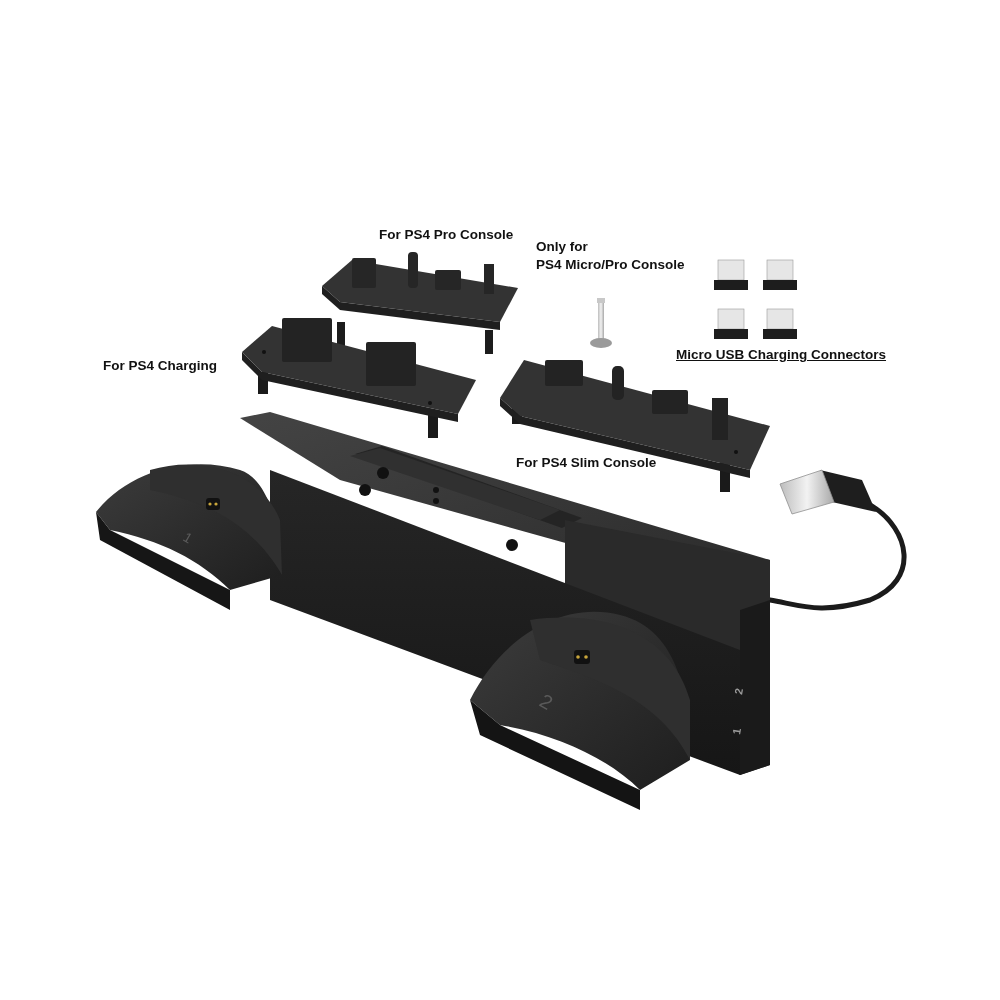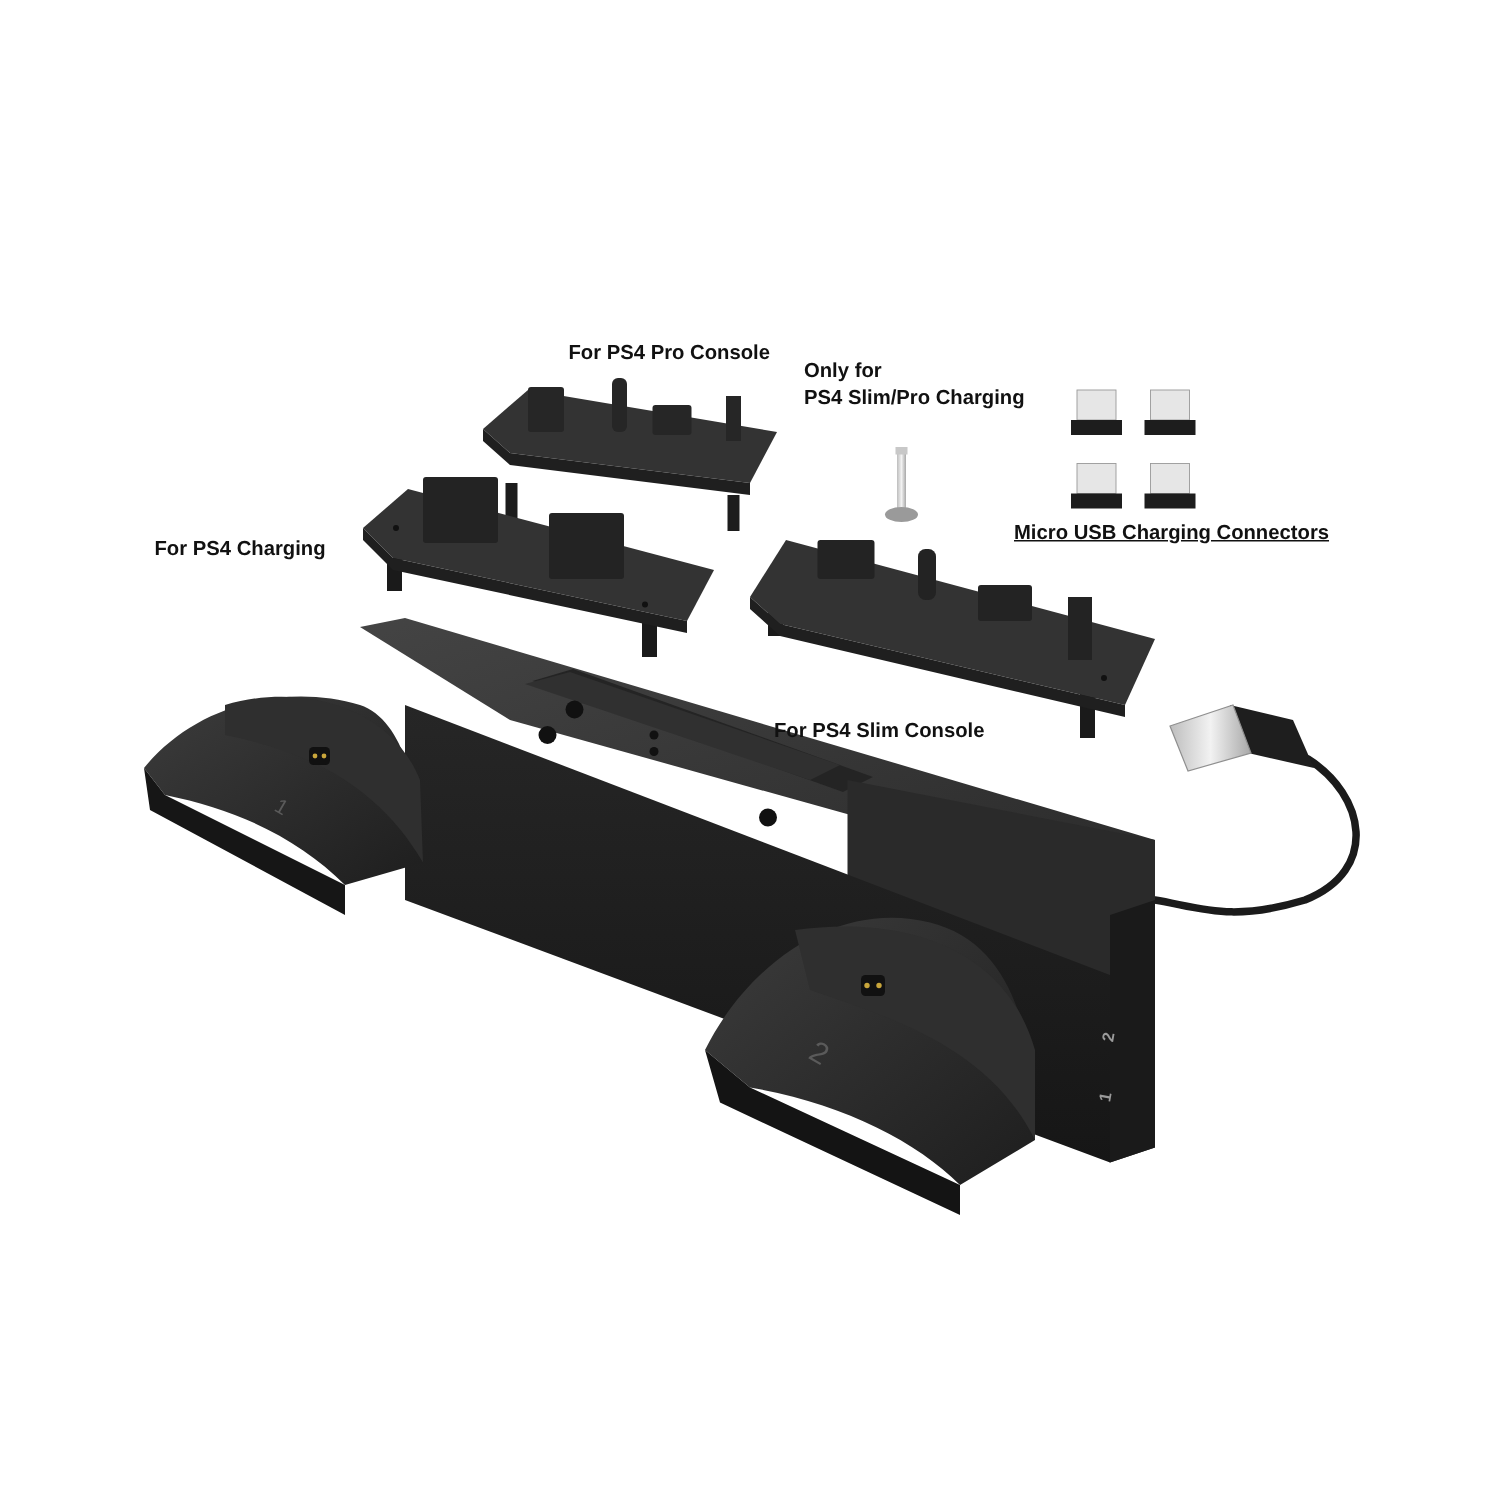--- a/index.html
+++ b/index.html
@@ -5,21 +5,21 @@
     html, body { margin: 0; padding: 0; background: #ffffff; }
     body { width: 1000px; height: 1000px; position: relative; overflow: hidden;
            font-family: "Liberation Sans", "DejaVu Sans", sans-serif; }
     .scene { position: absolute; left: 0; top: 0; width: 1000px; height: 1000px; }
     .label { position: absolute; font-weight: bold; font-size: 13.5px; color: #111111;
              line-height: 18px; white-space: nowrap; }
     #lbl-pro   { left: 341px; top: 226px; padding-left: 38px; }
     #lbl-only  { left: 536px; top: 238px; }
     #lbl-micro { left: 676px; top: 346px; text-decoration: underline; }
     #lbl-ps4   { left: 103px; top: 357px; }
-    #lbl-slim  { left: 506px; top: 478px; padding-left: 10px; }
+    #lbl-slim  { left: 506px; top: 454px; padding-left: 10px; }
     svg { position: absolute; left: 0; top: 0; }
   </style>
 </head>
 <body>
 
 <div class="scene">
 
   <svg width="1000" height="1000" viewBox="0 0 1000 1000">
     <defs>
       <linearGradient id="gTop" x1="0" y1="0" x2="1" y2="1">
@@ -144,18 +144,18 @@
       <rect x="574" y="650" width="16" height="14" rx="3" fill="#111"></rect>
       <circle cx="578" cy="657" r="1.8" fill="#c9a63b"></circle>
       <circle cx="586" cy="657" r="1.8" fill="#c9a63b"></circle>
       <text x="538" y="705" font-family="Liberation Sans, sans-serif" font-size="20" fill="#5a5a5a" transform="rotate(30 538 705)">2</text>
     </g>
   </svg>
 
   <div id="lbl-pro" class="label">For PS4 Pro Console</div>
   <div id="lbl-only" class="label">
     <div>Only for</div>
-    <div>PS4 Slim/Pro Charging</div>
+    <div>PS4 Micro/Pro Console</div>
   </div>
   <div id="lbl-micro" class="label">Micro USB Charging Connectors</div>
   <div id="lbl-ps4" class="label">For PS4 Charging</div>
   <div id="lbl-slim" class="label">For PS4 Slim Console</div>
 </div>
 
 </body></html>

